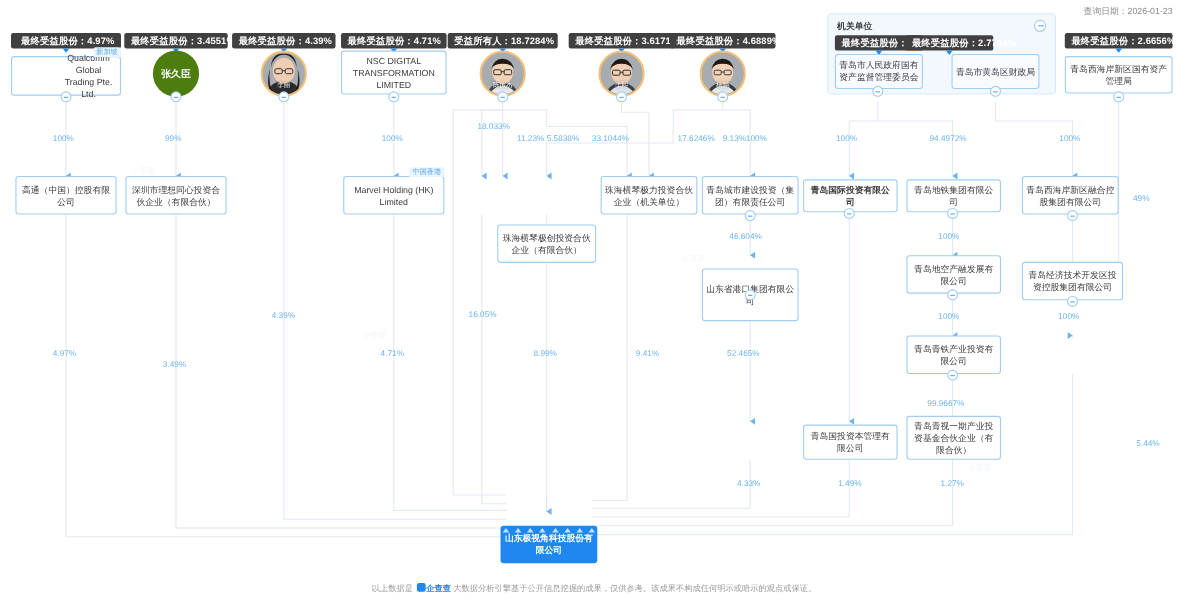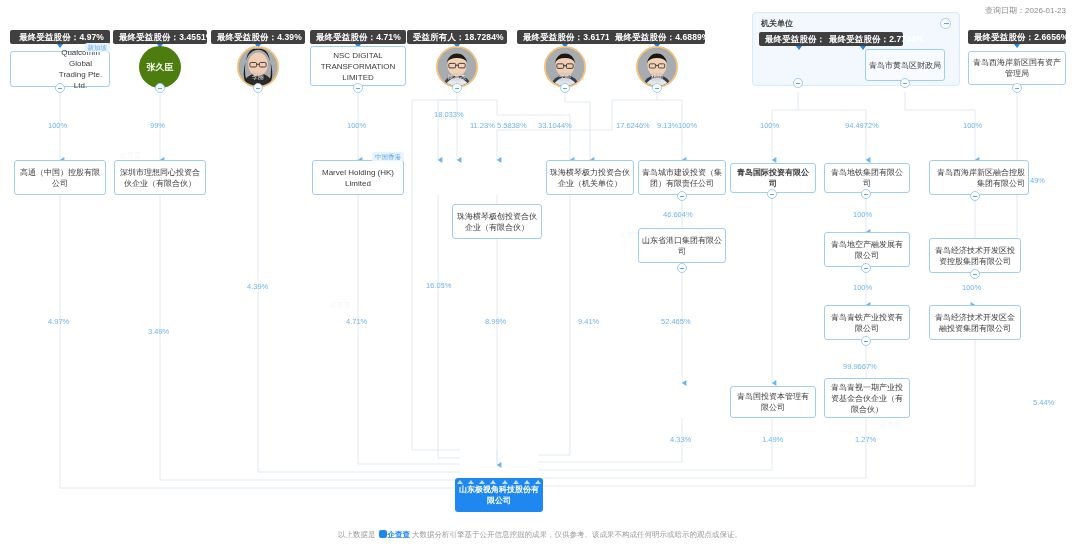--- a/index.html
+++ b/index.html
@@ -358,20 +358,23 @@
       <rect x="12.5" y="17.5" width="7" height="4.6" rx="1.2" fill="none" stroke="#2c2c2c" stroke-width="0.9"></rect>
       <rect x="22.5" y="17.5" width="7" height="4.6" rx="1.2" fill="none" stroke="#2c2c2c" stroke-width="0.9"></rect>
       <line x1="19.5" y1="19.3" x2="22.5" y2="19.3" stroke="#2c2c2c" stroke-width="0.9"></line>
       <path d="M7,42 q6,-9 14,-9 q8,0 14,9Z" fill="#e4e7ea"></path>
     </svg>
     <span class="pname">杨鹏</span>
   </div>
   <div class="collapse" style="left:652px; top:83px;"></div>
 
   <div class="badge" style="left:759px; top:32px; width:80px;">最终受益股份：4.6696%</div>
+  <div class="comp light" style="left:759px; top:49px; width:80px; height:32px;">
+    <span>青岛市人民政府国有资产监督管理委员会</span>
+  </div>
   <div class="collapse" style="left:793px; top:78px;"></div>
 
   <div class="badge" style="left:823px; top:32px; width:80px;">最终受益股份：2.7744%</div>
   <div class="comp light" style="left:865px; top:49px; width:80px; height:32px;">
     <span>青岛市黄岛区财政局</span>
   </div>
   <div class="collapse" style="left:900px; top:78px;"></div>
 
   <div class="badge" style="left:968px; top:30px; width:98px;">最终受益股份：2.6656%</div>
   <div class="comp" style="left:968px; top:51px; width:98px; height:34px;">
@@ -422,31 +425,31 @@
   <div class="comp" style="left:730px; top:163px; width:86px; height:30px;font-weight:bold;">
     <span>青岛国际投资有限公司</span>
     </div>
   <div class="collapse" style="left:767px; top:189px;"></div>
 
   <div class="comp" style="left:824px; top:163px; width:86px; height:30px;">
     <span>青岛地铁集团有限公司</span>
     </div>
   <div class="collapse" style="left:861px; top:189px;"></div>
 
-  <div class="comp" style="left:929px; top:160px; width:100px; height:35px;text-align:right;">
+  <div class="comp" style="left:929px; top:160px; width:88px; height:35px;">
     <span>青岛西海岸新区融合控股集团有限公司</span>
     </div>
   <div class="collapse" style="left:970px; top:191px;"></div>
 
   <div class="pct" style="left:663px; top:210px;">46.604%</div>
   <div class="pct" style="left:853px; top:210px;">100%</div>
   <div class="pct" style="left:955px; top:238px;">51%</div>
   <div class="pct" style="left:1030px; top:176px;">49%</div>
 
-  <div class="comp" style="left:638px; top:228px; width:88px; height:35px;">
+  <div class="comp" style="left:638px; top:244px; width:88px; height:48px;">
     <span>山东省港口集团有限公司</span>
     </div>
   <div class="collapse" style="left:677px; top:263px;"></div>
 
   <div class="comp" style="left:824px; top:232px; width:86px; height:35px;">
     <span>青岛地空产融发展有限公司</span>
     </div>
   <div class="collapse" style="left:861px; top:263px;"></div>
 
   <div class="comp" style="left:929px; top:238px; width:92px; height:35px;">
@@ -455,23 +458,20 @@
   <div class="collapse" style="left:970px; top:269px;"></div>
 
   <div class="pct" style="left:853px; top:283px;">100%</div>
   <div class="pct" style="left:962px; top:283px;">100%</div>
 
   <div class="comp" style="left:824px; top:305px; width:86px; height:35px;">
     <span>青岛青铁产业投资有限公司</span>
     </div>
   <div class="collapse" style="left:861px; top:336px;"></div>
 
-  <div class="comp" style="left:929px; top:305px; width:92px; height:35px;">
-    <span>青岛经济技术开发区金融投资集团有限公司</span>
-    </div>
 
   <div class="pct" style="left:843px; top:362px;">99.9667%</div>
 
 
   <div class="comp" style="left:730px; top:386px; width:86px; height:32px;">
     <span>青岛国投资本管理有限公司</span>
     </div>
 
   <div class="comp" style="left:824px; top:378px; width:86px; height:40px;">
     <span>青岛青视一期产业投资基金合伙企业（有限合伙）</span>

